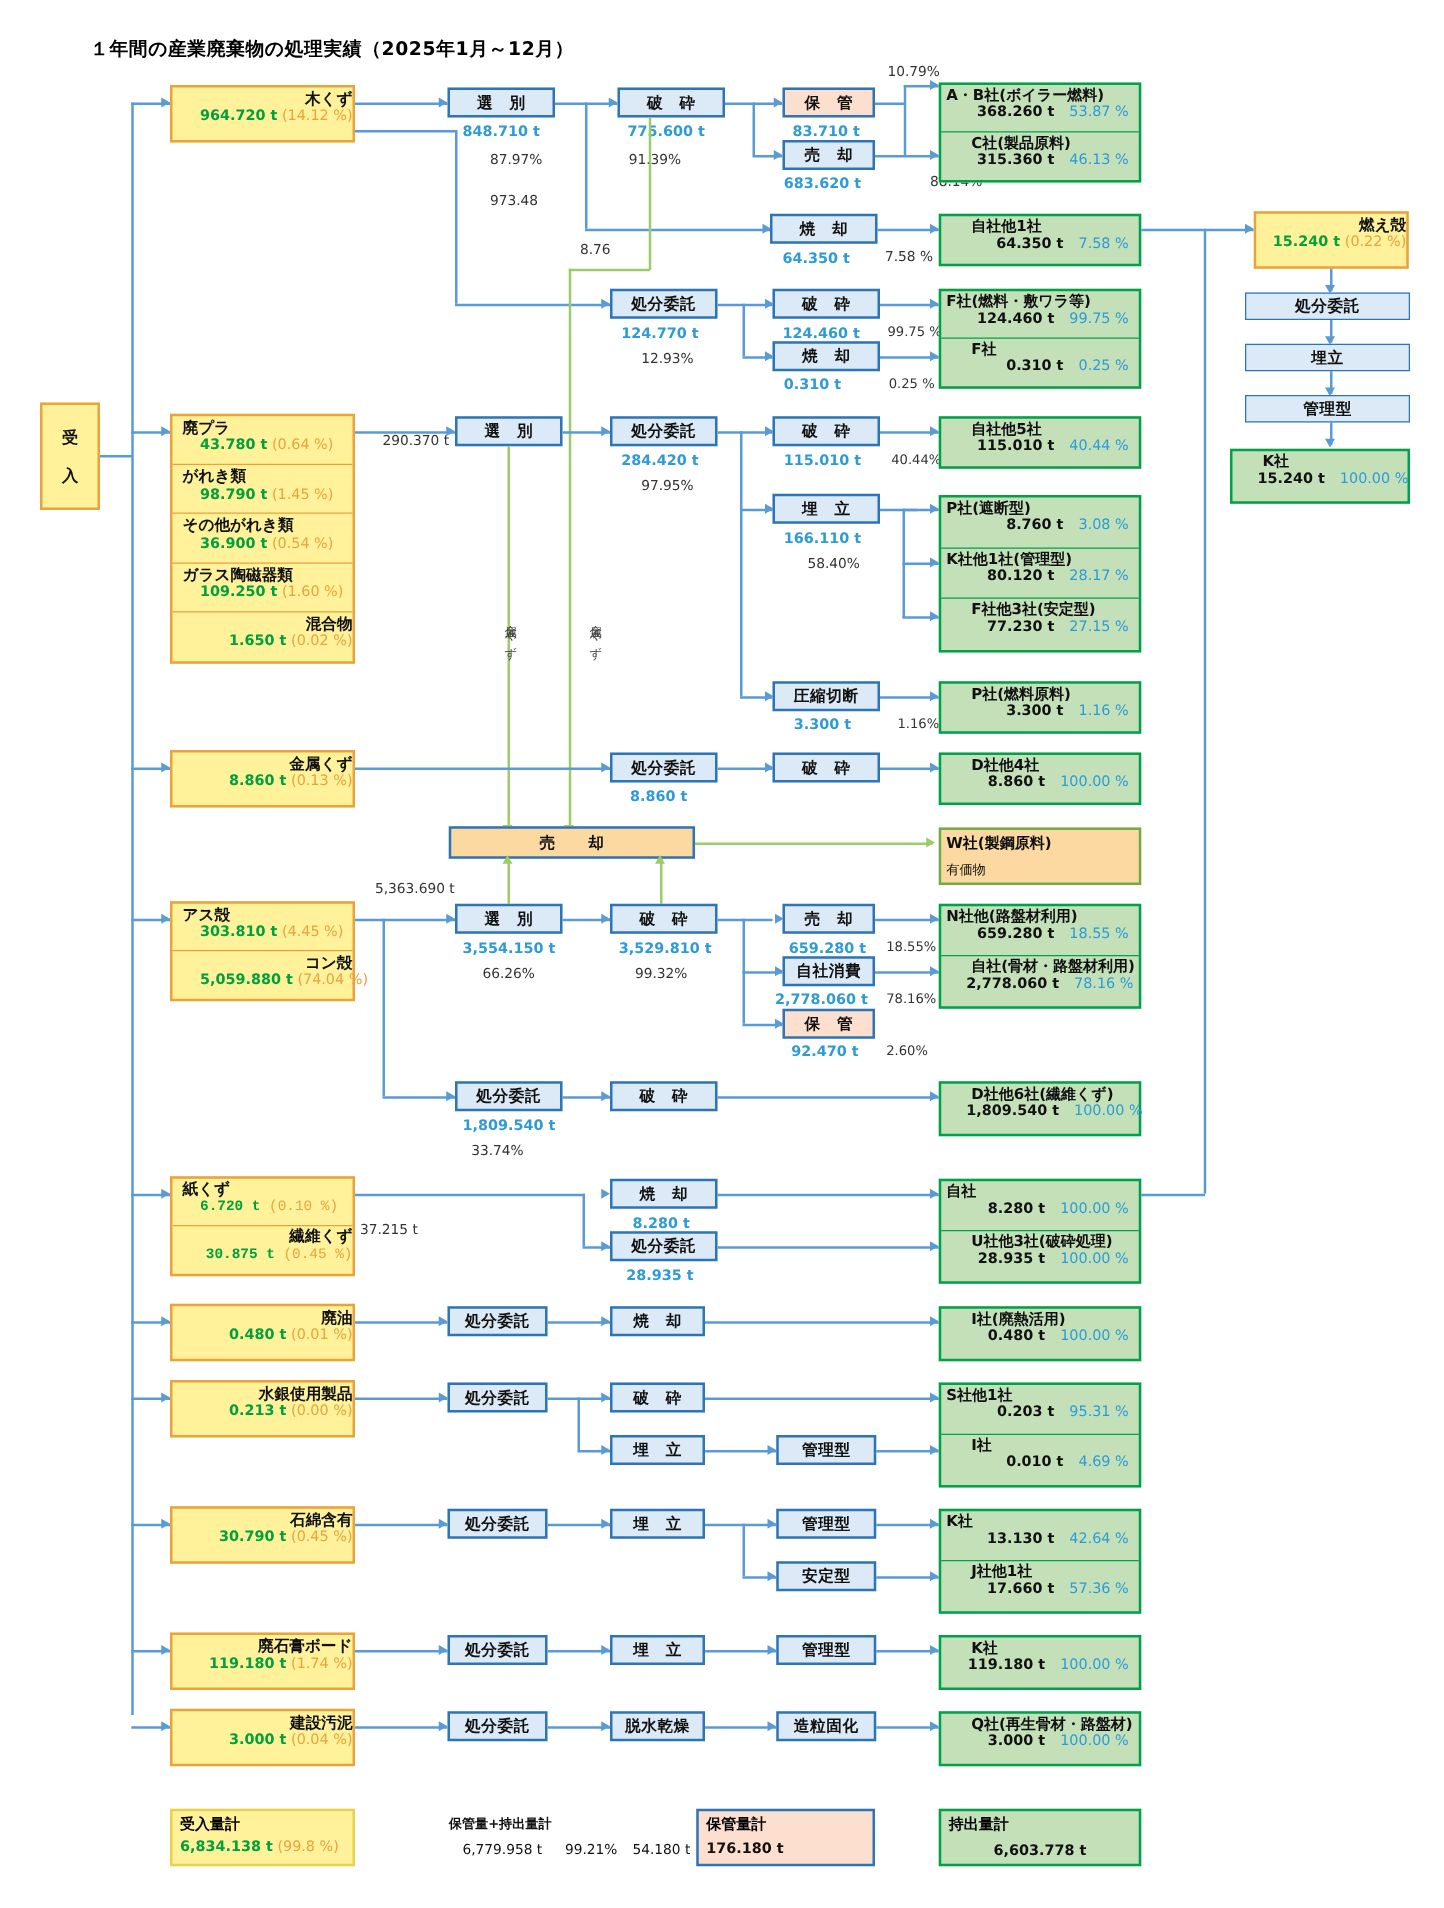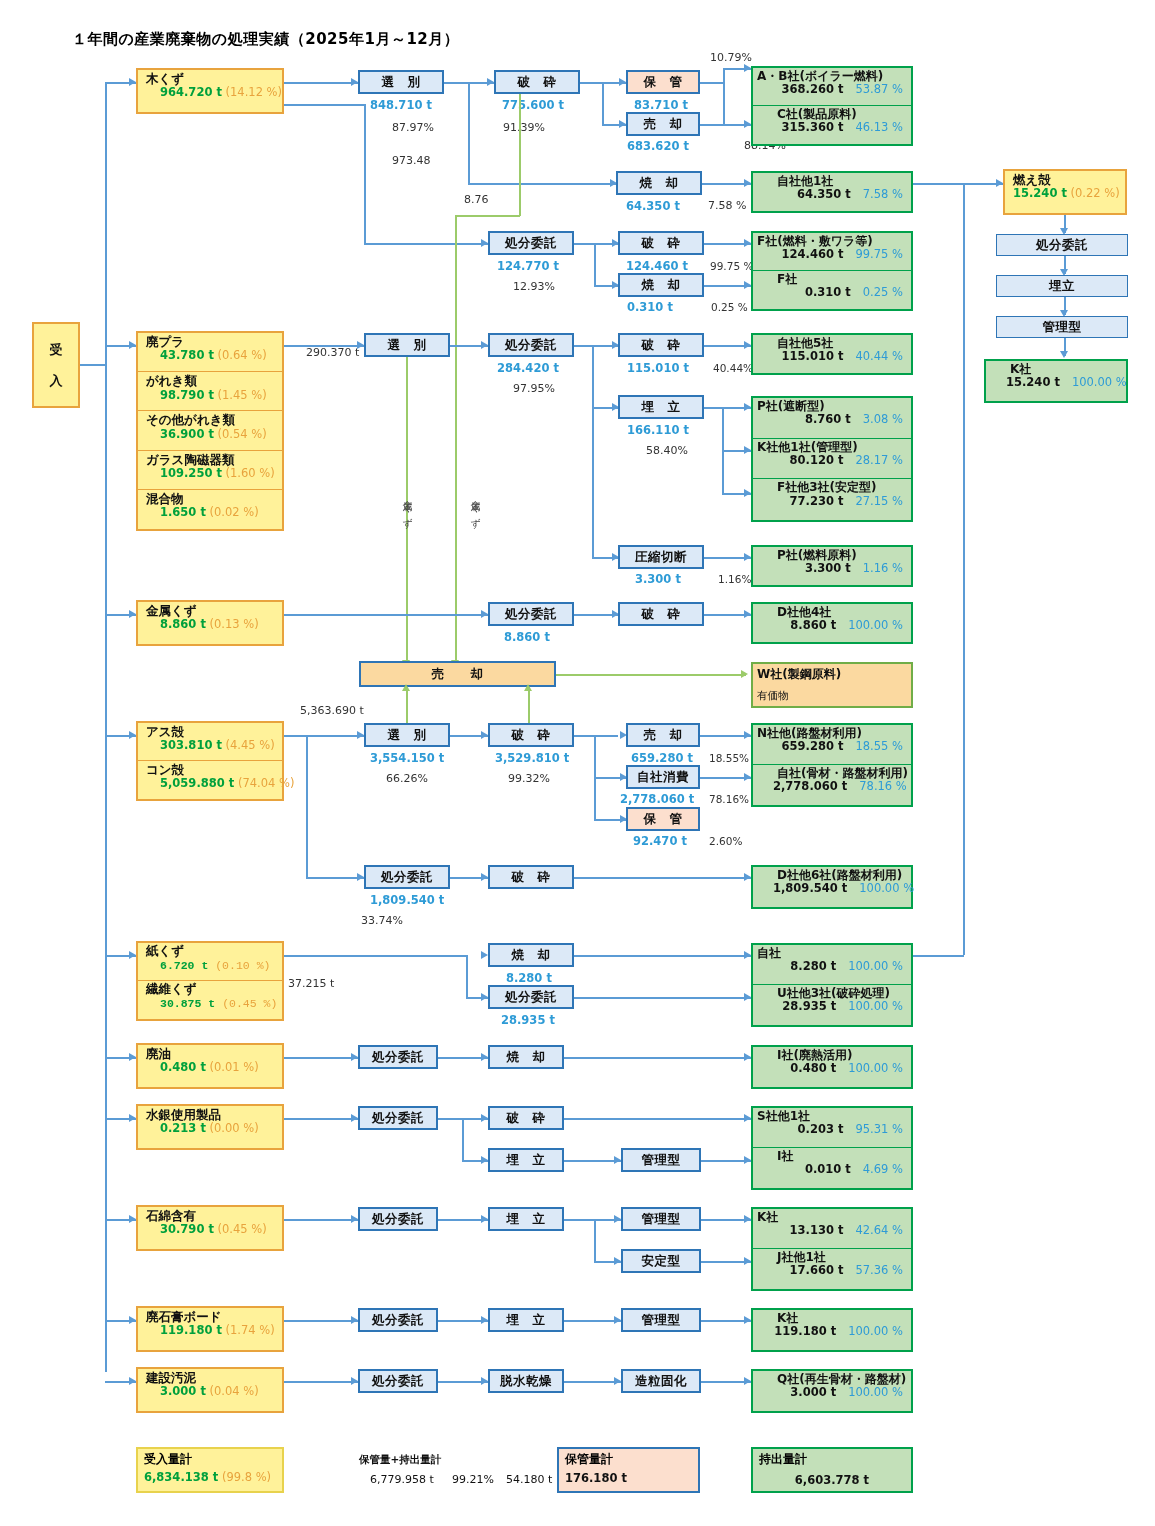--- a/index.html
+++ b/index.html
@@ -21,21 +21,21 @@
   }
 
   
   .box { position:absolute; display:flex; flex-direction:column; }
 
   
   .yel {
     background:#FFF29A; border:2px solid #E8A33D;
   }
   .yel .ln { border-bottom:1px solid #E8A33D; }
-  .yel .ln:last-child { border-bottom:none; }
+  .yel .ln:last-child { border-bottom:none;text-align:right; }
   .yel .nm { font-size:12.5px; font-weight:bold; color:#111; padding:2px 0 0 8px; line-height:1.15; }
   .yel .vl { font-size:11.5px; padding:0 0 2px 22px; line-height:1.2; white-space:nowrap; }
   .yel .vl .t { color:#00A03C; font-weight:bold; }
   .yel .vl .p { color:#E8A33D; }
 
   
   .proc {
     background:#DCE9F7; border:2px solid #2E75B6;
     display:flex; align-items:center; justify-content:center;
     font-size:12.5px; font-weight:bold; color:#111;
@@ -499,33 +499,33 @@
     <div class="ln" style="height:42px;">
       <div class="nm">自社(骨材・路盤材利用)</div>
       <div class="vl"><span class="t">2,778.060 t</span><span class="p">78.16 %</span></div>
     </div>
   </div>
 
   <div class="box proc" style="left:364px; top:865px; width:86px; height:24px;">
       <span>処分委託</span>
     </div>
   <div class="lbl val-b" style="left:370px; top:894px;">1,809.540 t</div>
-  <div class="lbl pct" style="left:361px; top:915px;">33.74%</div>
+  <div class="lbl pct" style="left:377px; top:915px;">33.74%</div>
 
   <div class="h" style="left:450px; top:877px; width:38px;"></div>
   <div class="arr r" style="left:481px; top:873px;"></div>
   <div class="box proc" style="left:488px; top:865px; width:86px; height:24px;">
       <span>破　砕</span>
     </div>
   <div class="h" style="left:574px; top:877px; width:177px;"></div>
   <div class="arr r" style="left:744px; top:873px;"></div>
 
   <div class="box grn" style="left:751px; top:865px; width:162px; height:44px;">
     <div class="ln" style="height:42px; border:none;">
-      <div class="nm">D社他6社(路盤材利用)</div>
+      <div class="nm">D社他6社(繊維くず)</div>
       <div class="vl"><span class="t">1,809.540 t</span><span class="p">100.00 %</span></div>
     </div>
   </div>
 
   <div class="box yel" style="left:136px; top:941px; width:148px; height:80px;font-family:Liberation Mono, monospace;">
     <div class="ln" style="height:40px;">
       <div class="nm">紙くず</div>
       <div class="vl"><span class="t">6.720 t</span> <span class="p">(0.10 %)</span></div>
     </div>
     <div class="ln" style="height:40px;">

